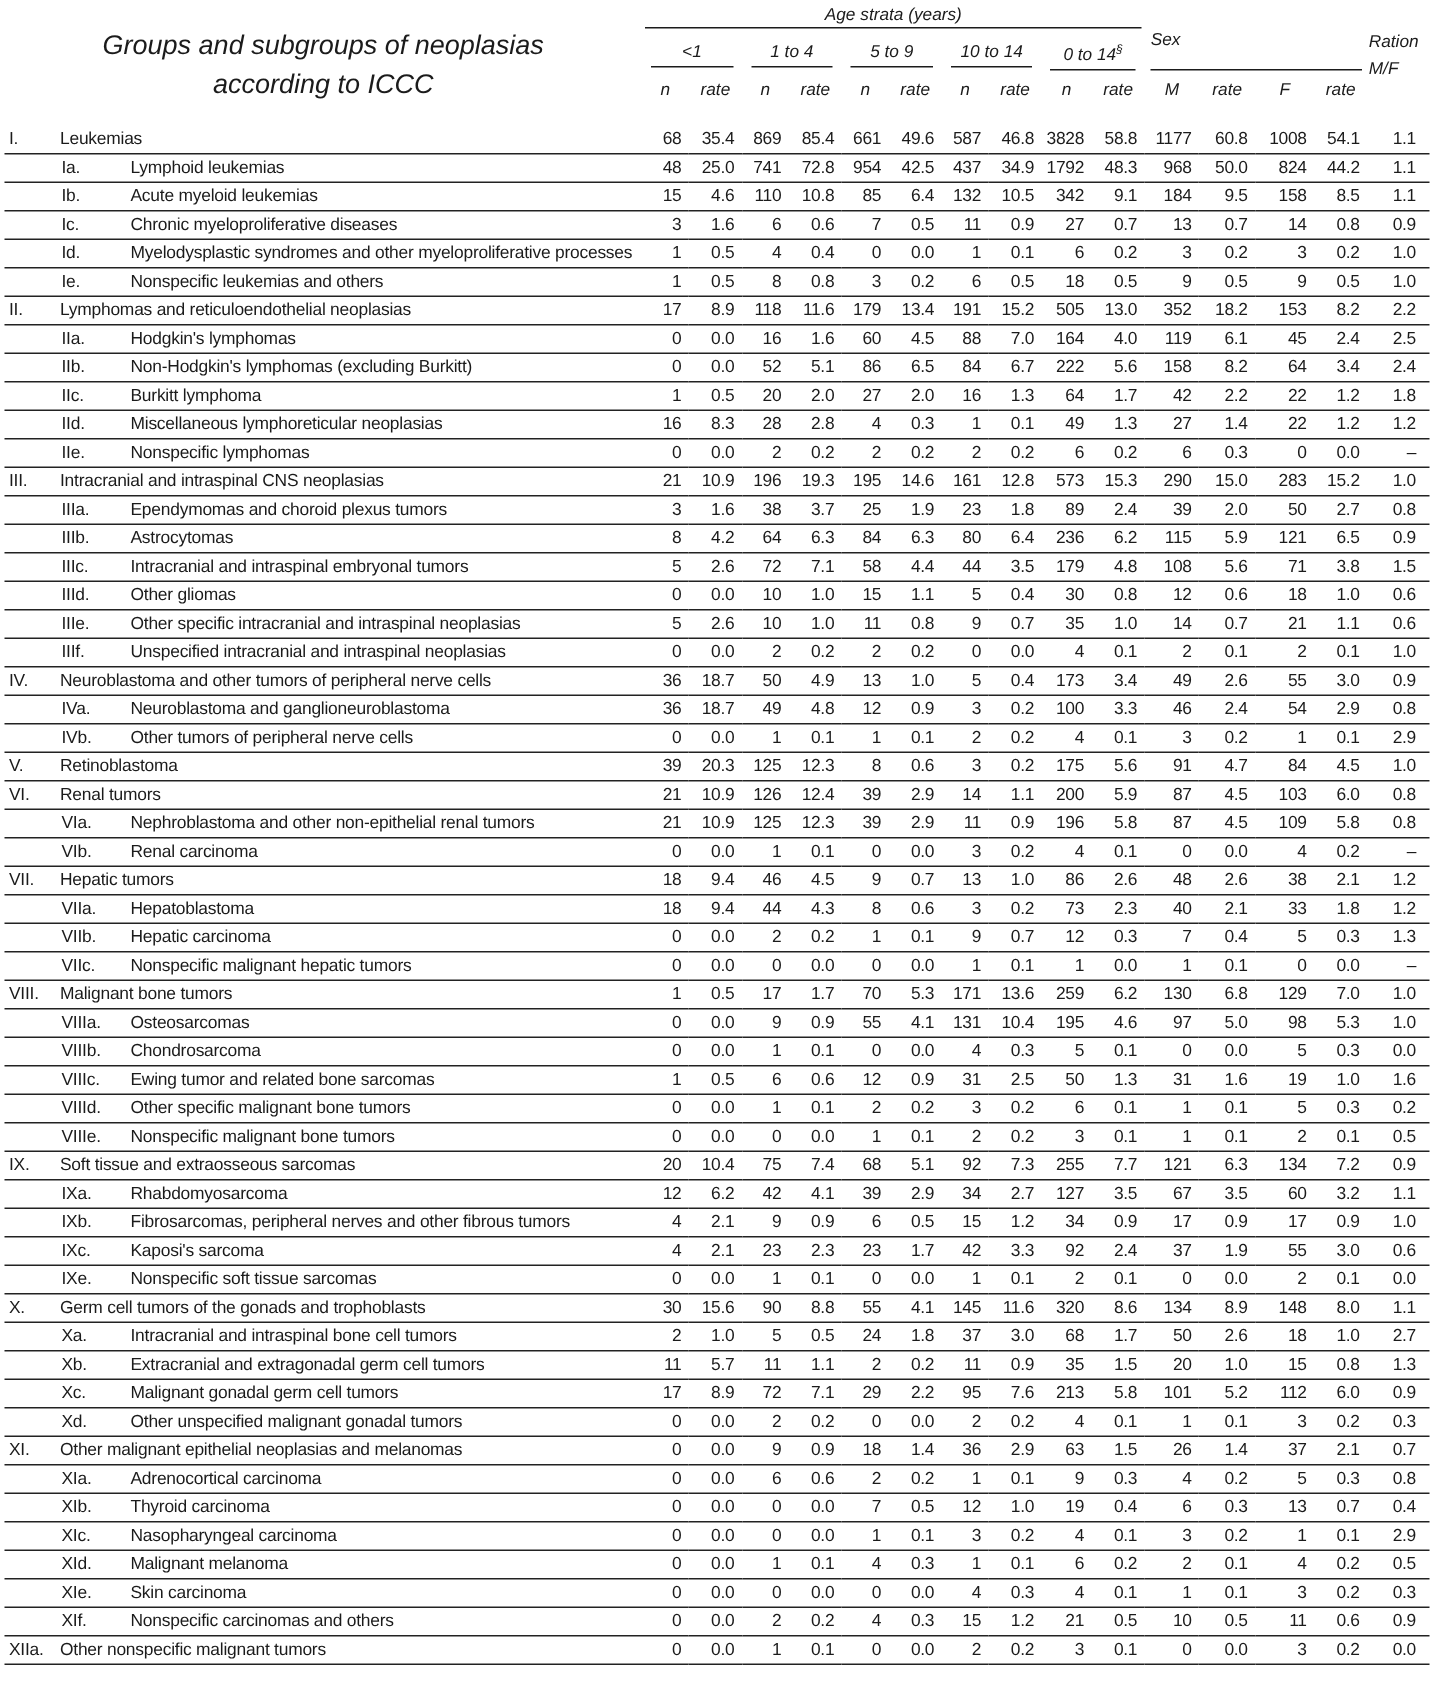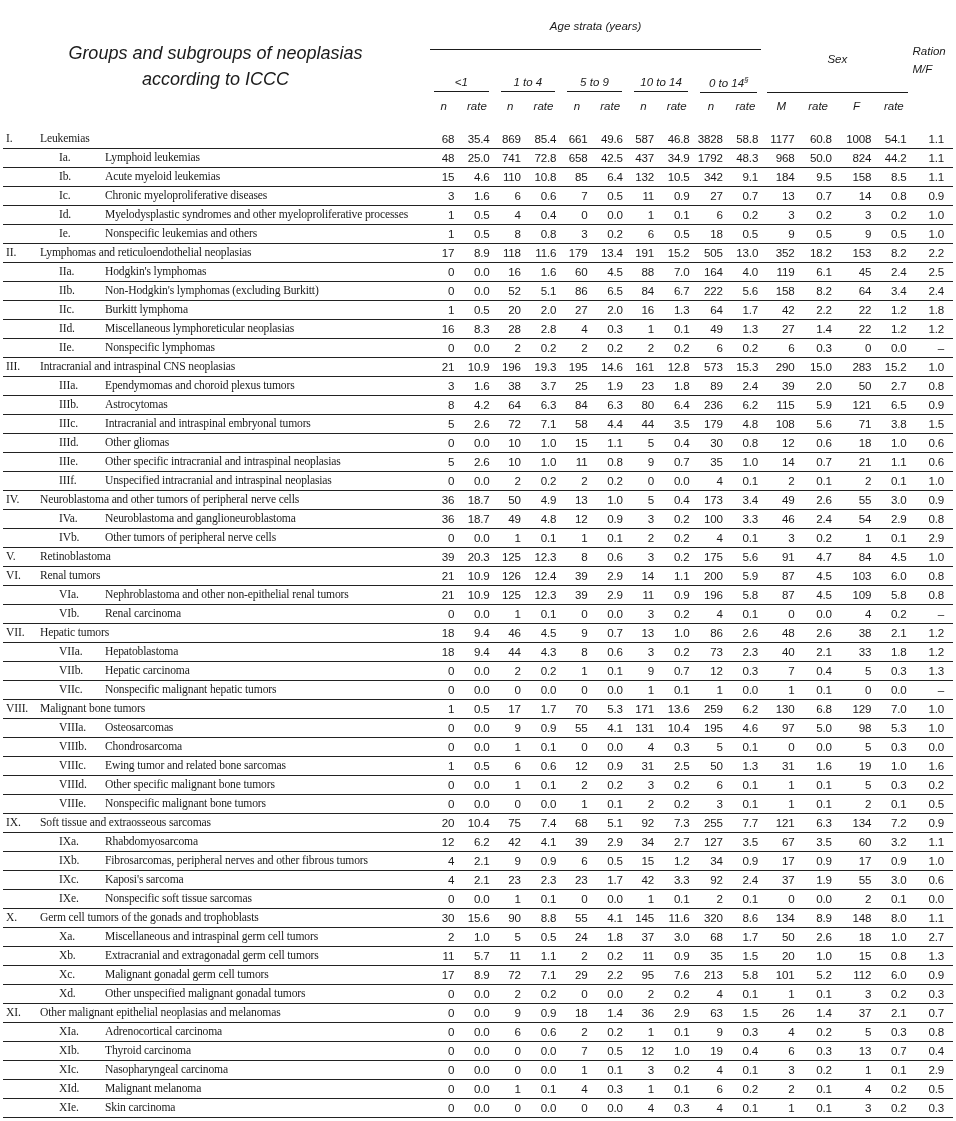--- a/index.html
+++ b/index.html
@@ -13,41 +13,41 @@
   col.c-label{width:421px;}
   col.c-n{width:31px;} col.c-r{width:35px;}
   col.c-n5{width:33px;}
   col.c-m{width:36px;} col.c-mr{width:37px;} col.c-f{width:39px;} col.c-fr{width:35px;}
   col.c-ratio{width:41px;}
 
   
   thead td{font-style:italic;font-size:11.5px;vertical-align:middle;}
   .h-left{text-align:center;line-height:1.45;font-size:18px;}
   .h-age-title{ text-align:center;padding:1px 0 2px 0;}
-  .h-age-title .rule{border-bottom:1.4px solid #1b1b1b;padding-bottom:17px;margin:17px 2px;}
+  .h-age-title .rule{border-bottom:1.4px solid #1b1b1b;padding-bottom:2px;margin:1px 2px;}
   .h-grp{text-align:center;}
   .h-grp .rule{border-bottom:1.4px solid #1b1b1b;padding:5px 0 3px 0;margin:0 5px;}
   .h-sex{vertical-align:bottom;}
-  .h-sex .rule{border-bottom:1.4px solid #1b1b1b;padding-bottom:20px;margin:0 3px;text-align:center;}
+  .h-sex .rule{border-bottom:1.4px solid #1b1b1b;padding-bottom:6px;margin:0 3px;text-align:left;}
   .h-sex .rule span{display:inline-block;padding-bottom:7px;}
   .h-ratio{line-height:1.6;font-size:11.5px;}
   .h-sub{text-align:center;padding:6px 0 7px 0;}
   sup{font-size:8px;}
 
   
   tbody td{
     font-size:11.6px;height:18px;line-height:13px;
     border-bottom:1.3px solid #222222;vertical-align:middle;
     white-space:nowrap;overflow:visible;padding:0;
   }
   td.num{text-align:right;padding-right:5px;letter-spacing:-0.2px;}
   td.ratio{padding-right:9px;}
-  td.c-lab{letter-spacing:-0.15px;font-family:Liberation Serif, serif;}
+  td.c-lab{letter-spacing:-0.15px;}
   .code{display:inline-block;width:37px;padding-left:3px;box-sizing:border-box;}
-  tr.sub .code{margin-left:56px;width:46px;padding-left:0;}
+  tr.sub .code{margin-left:38px;width:46px;padding-left:0;}
   tr.spacer td{border-bottom:none;height:26px;}
 </style>
 </head>
 <body>
 
 <div id="page">
   <table id="neo">
     <colgroup>
       <col class="c-label">
       <col class="c-n">
@@ -138,21 +138,21 @@
           <td class="num">1008</td>
           <td class="num">54.1</td>
           <td class="num ratio">1.1</td>
         </tr>
         <tr class="sub">
       <td class="c-lab"><span class="code">Ia.</span><span class="lbl">Lymphoid leukemias</span></td>
     <td class="num">48</td>
           <td class="num">25.0</td>
           <td class="num">741</td>
           <td class="num">72.8</td>
-          <td class="num">658</td>
+          <td class="num">954</td>
           <td class="num">42.5</td>
           <td class="num">437</td>
           <td class="num">34.9</td>
           <td class="num">1792</td>
           <td class="num">48.3</td>
           <td class="num">968</td>
           <td class="num">50.0</td>
           <td class="num">824</td>
           <td class="num">44.2</td>
           <td class="num ratio">1.1</td>
@@ -871,21 +871,21 @@
           <td class="num">11.6</td>
           <td class="num">320</td>
           <td class="num">8.6</td>
           <td class="num">134</td>
           <td class="num">8.9</td>
           <td class="num">148</td>
           <td class="num">8.0</td>
           <td class="num ratio">1.1</td>
         </tr>
         <tr class="sub">
-      <td class="c-lab"><span class="code">Xa.</span><span class="lbl">Miscellaneous and intraspinal germ cell tumors</span></td>
+      <td class="c-lab"><span class="code">Xa.</span><span class="lbl">Intracranial and intraspinal bone cell tumors</span></td>
     <td class="num">2</td>
           <td class="num">1.0</td>
           <td class="num">5</td>
           <td class="num">0.5</td>
           <td class="num">24</td>
           <td class="num">1.8</td>
           <td class="num">37</td>
           <td class="num">3.0</td>
           <td class="num">68</td>
           <td class="num">1.7</td>

